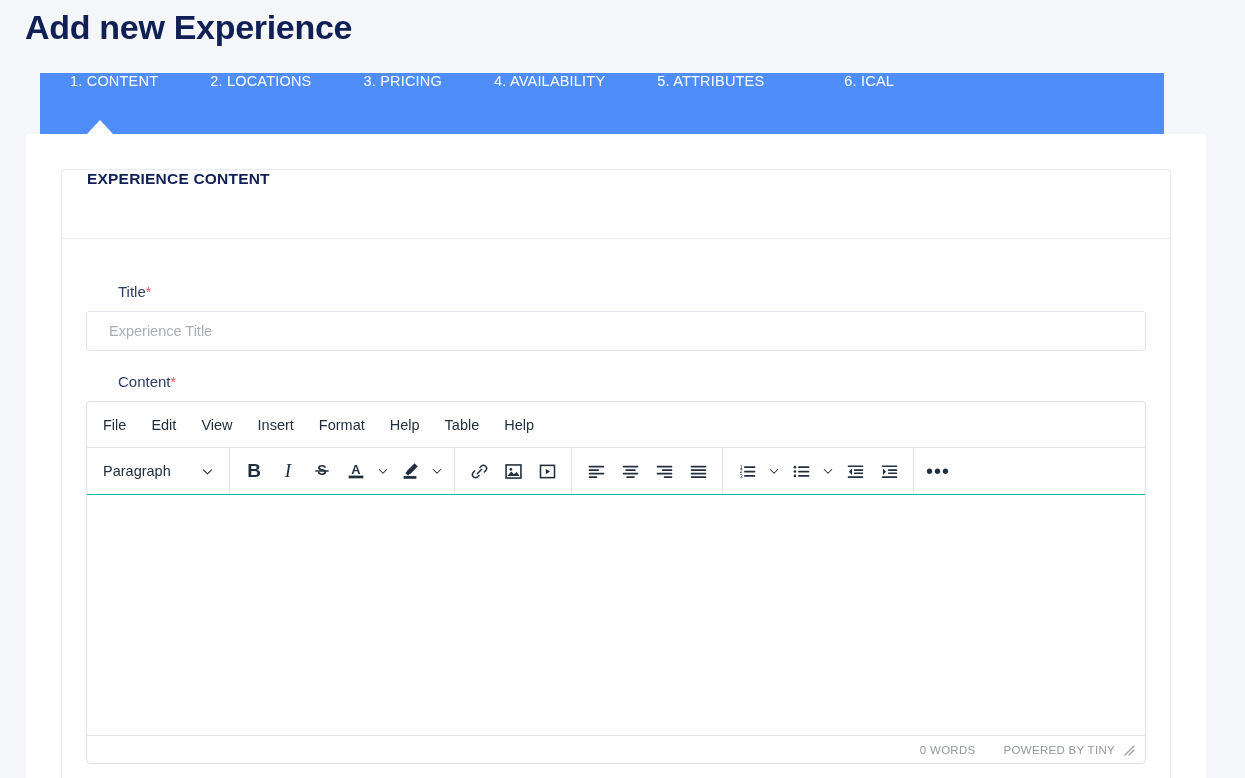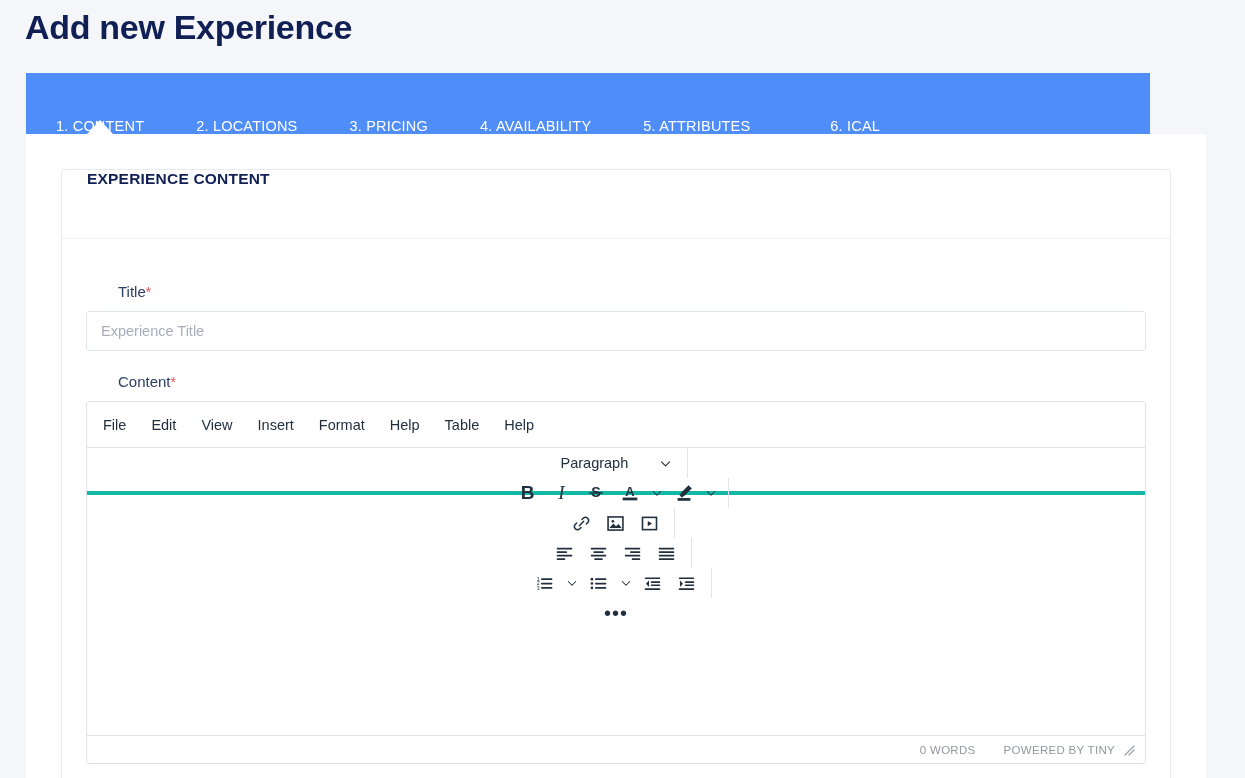--- a/index.html
+++ b/index.html
@@ -23,27 +23,27 @@
     font-size: 34px;
     font-weight: bold;
     color: #101f54;
     letter-spacing: -0.3px;
     line-height: 46px;
   }
 
   
   .tabbar {
     position: absolute;
-    left: 26px;
+    left: 40px;
     top: 73px;
     width: 1124px;
     height: 61px;
     background: #4f8df9;
     display: flex;
-    align-items: flex-end;
+    align-items: flex-start;
     padding-left: 30px;
     box-sizing: border-box;
   }
   .tab {
     color: #ffffff;
     font-size: 14.5px;
     letter-spacing: 0.2px;
     margin-right: 52px;
     white-space: nowrap;
     cursor: pointer;
@@ -114,21 +114,21 @@
     color: #e8505b;
     font-size: 14px;
   }
   .text-input {
     display: block;
     width: 100%;
     height: 40px;
     box-sizing: border-box;
     border: 1px solid #e2e6ed;
     border-radius: 3px;
-    padding: 0 14px;
+    padding: 0 22px;
     font-size: 14.5px;
     color: #0f766e;
     font-family: "Liberation Sans", sans-serif;
     background: #fff;
     outline: none;
   }
   .text-input::placeholder { color: #a7adbb; }
   .field-gap { height: 22px; }
 
   
@@ -150,23 +150,22 @@
     font-size: 14.5px;
     color: #222f3e;
     margin-right: 25px;
     cursor: pointer;
     line-height: 20px;
   }
   .toolbar {
     height: 47px;
     display: flex;
     align-items: center;
-    border-bottom: 4px solid #14b8a6;
-    box-sizing: border-box;
-    flex-direction: column;
+    border-bottom: 1px solid #14b8a6;
+    box-sizing: border-box;
   }
   .tb-group {
     display: flex;
     align-items: center;
     height: 100%;
     border-right: 1px solid #e3e4e8;
     padding: 0 7px;
     box-sizing: border-box;
   }
   .tb-group.last { border-right: none; }

